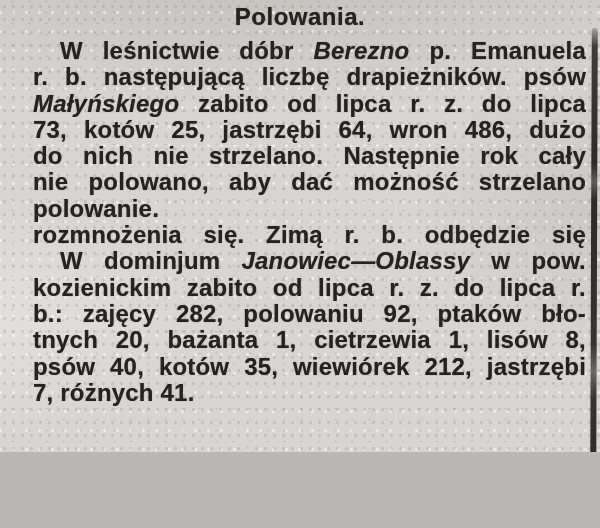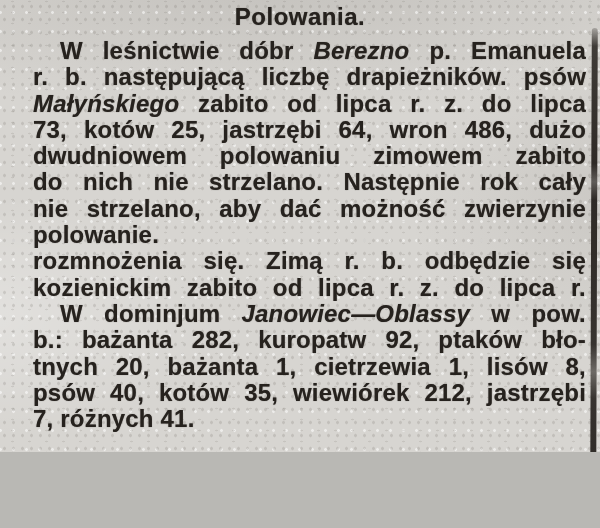--- a/index.html
+++ b/index.html
@@ -139,28 +139,27 @@
 <body>
 
 <div class="scan">
   <div class="title">Polowania.</div>
 
   <div class="body-text">
       <div class="line indent"><span>W leśnictwie dóbr </span><span class="it">Berezno</span><span> p. Emanuela</span></div>
       <div class="line"><span>r. b. następującą liczbę drapieżników. psów</span></div>
       <div class="line"><span class="it">Małyńskiego</span><span> zabito od lipca r. z. do lipca</span></div>
       <div class="line"><span>73, kotów 25, jastrzębi 64, wron 486, dużo</span></div>
-      <div class="line"><span>dwudniowem polowaniu zimowem zabito</span></div>
       <div class="line"><span>do nich nie strzelano. Następnie rok cały</span></div>
-      <div class="line"><span>nie strzelano, aby dać możność zwierzynie</span></div>
+      <div class="line"><span>nie polowano, aby dać możność strzelano</span></div>
       <div class="line no-just"><span>polowanie.</span></div>
       <div class="line"><span>rozmnożenia się. Zimą r. b. odbędzie się</span></div>
+      <div class="line indent"><span>W dominjum </span><span class="it">Janowiec—Oblassy</span><span> w pow.</span></div>
       <div class="line"><span>kozienickim zabito od lipca r. z. do lipca r.</span></div>
-      <div class="line indent"><span>W dominjum </span><span class="it">Janowiec—Oblassy</span><span> w pow.</span></div>
-      <div class="line"><span>b.: bażanta 282, kuropatw 92, ptaków bło-</span></div>
+      <div class="line"><span>b.: zajęcy 282, polowaniu 92, ptaków bło-</span></div>
       <div class="line"><span>tnych 20, bażanta 1, cietrzewia 1, lisów 8,</span></div>
       <div class="line"><span>psów 40, kotów 35, wiewiórek 212, jastrzębi</span></div>
       <div class="line no-just"><span>7, różnych 41.</span></div>
     </div>
 
   <div class="column-rule"></div>
 
   <div class="smudge-a"></div>
   <div class="smudge-b"></div>
   <div class="smudge-c"></div>

